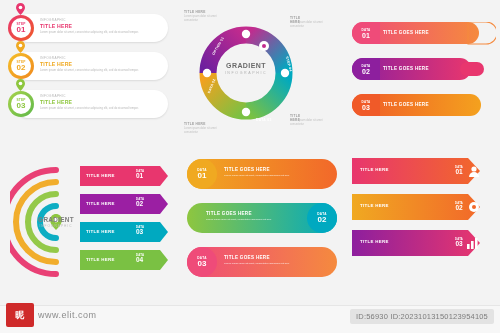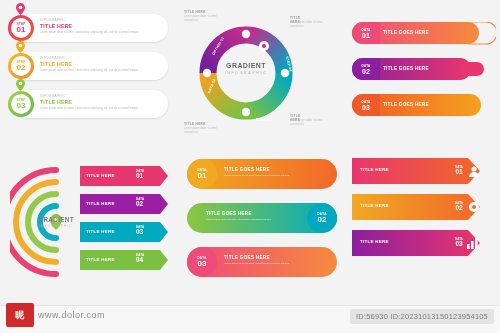--- a/index.html
+++ b/index.html
@@ -434,15 +434,15 @@
         <div class="fn">03</div>
       </div>
     </div>
   </div>
 
 </div>
 
 <div class="footer"></div>
 <div class="wm">
   <div class="wm-badge">昵</div>
-  <div class="wm-txt">www.dolor.com</div>
+  <div class="wm-txt">www.elit.com</div>
 </div>
 <div class="idbox">ID:56930 ID:20231013150123954105</div>
 
 </body></html>

